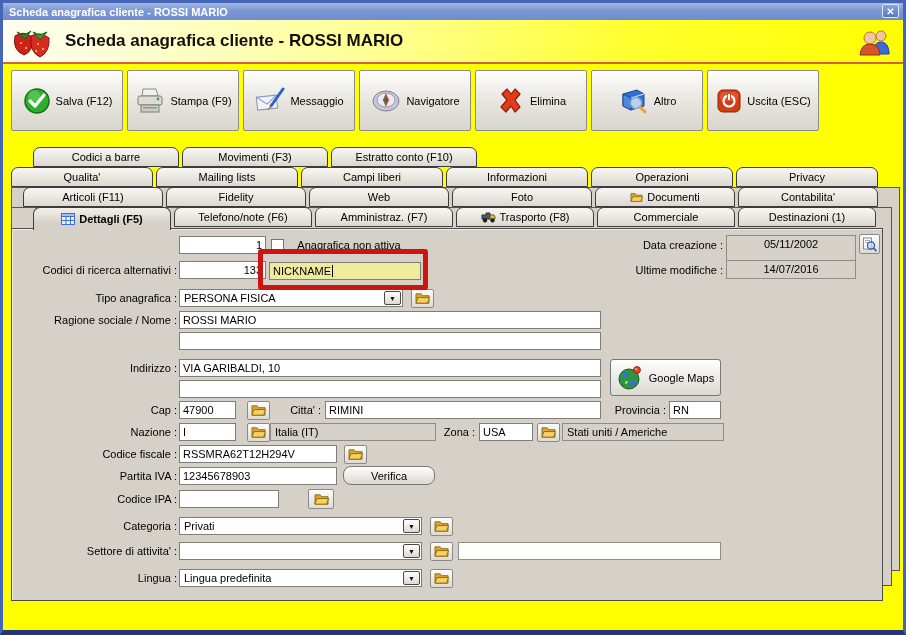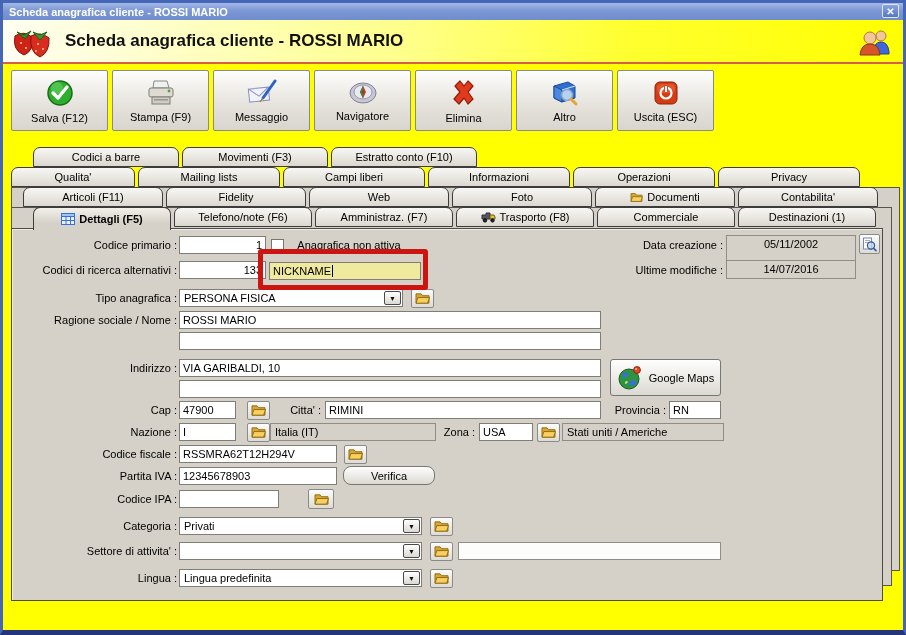--- a/index.html
+++ b/index.html
@@ -29,25 +29,25 @@
     background:linear-gradient(to right,#fffef2,#ffff8a 45%,#ffff2e 70%,#ffff00);
     border-bottom:2px solid #d4604a;
     display:flex; align-items:center;
   }
   #header .appicon { margin-left:8px; }
   #header .htitle { font-size:17px; font-weight:bold; margin-left:12px; color:#111; }
   #header .usersicon { position:absolute; right:12px; top:8px; }
   
   #toolbar { position:absolute; left:8px; top:67px; display:flex; gap:4px; }
   .tbtn {
-    width:97px; height:61px;
+    width:112px; height:61px;
     background:linear-gradient(#fdfdfc,#e6e4dd 55%,#d8d5cd);
     border:1px solid #8a8a8a; border-radius:2px;
     box-shadow:inset 0 1px 0 #fff;
-    display:flex; flex-direction:column; align-items:center; justify-content:center; gap:4px;
+    display:flex; flex-direction:row; align-items:center; justify-content:center; gap:4px;
     cursor:default;
   }
   .tbtn .lab { font-size:11px; }
   
   .tabrow { position:absolute; display:flex; gap:3px; z-index:6; }
   .tab {
     height:20px; border:1px solid #3c3c3c; border-radius:7px 7px 0 0;
     background:linear-gradient(#f8f7f3,#dcd8d0);
     display:flex; align-items:center; justify-content:center; gap:4px;
     font-size:11px; cursor:default;
@@ -215,21 +215,21 @@
         <span>Codici a barre</span>
       </div>
     <div class="tab" style="width:146px">
         <span>Movimenti (F3)</span>
       </div>
     <div class="tab" style="width:146px">
         <span>Estratto conto (F10)</span>
       </div>
   </div>
   <div class="tabrow" style="top:164px;left:8px">
-    <div class="tab" style="width:124px">
+    <div class="tab" style="width:142px">
         <span>Qualita'</span>
       </div>
     <div class="tab" style="width:142px">
         <span>Mailing lists</span>
       </div>
     <div class="tab" style="width:142px">
         <span>Campi liberi</span>
       </div>
     <div class="tab" style="width:142px">
         <span>Informazioni</span>
@@ -300,21 +300,20 @@
     <div class="tab" style="width:138px">
         <span>Commerciale</span>
       </div>
     <div class="tab" style="width:138px">
         <span>Destinazioni (1)</span>
       </div>
   </div>
 
   <div id="panel"></div>
 
-  <div class="lbl" style="left:20px;top:233px;width:154px">Codice primario :</div>
   <div class="inp rt" style="left:176px;top:233px;width:87px">1</div>
   <div class="chk" style="left:268px;top:236px"></div>
   <div class="lbl" style="left:286px;top:233px;width:120px;text-align:center">Anagrafica non attiva</div>
   <div class="lbl" style="left:600px;top:233px;width:120px">Data creazione :</div>
   <div class="ro ctr" style="left:723px;top:232px;width:130px;height:34px">05/11/2002</div>
   <div class="fold" style="left:856px;top:231px;width:21px;height:20px">
       <span>
         <svg width="15" height="15" viewBox="0 0 15 15">
           <rect x="1.5" y="1" width="8" height="11" fill="#fff" stroke="#7788aa"></rect>
           <line x1="3" y1="3.5" x2="8" y2="3.5" stroke="#aab"></line>

